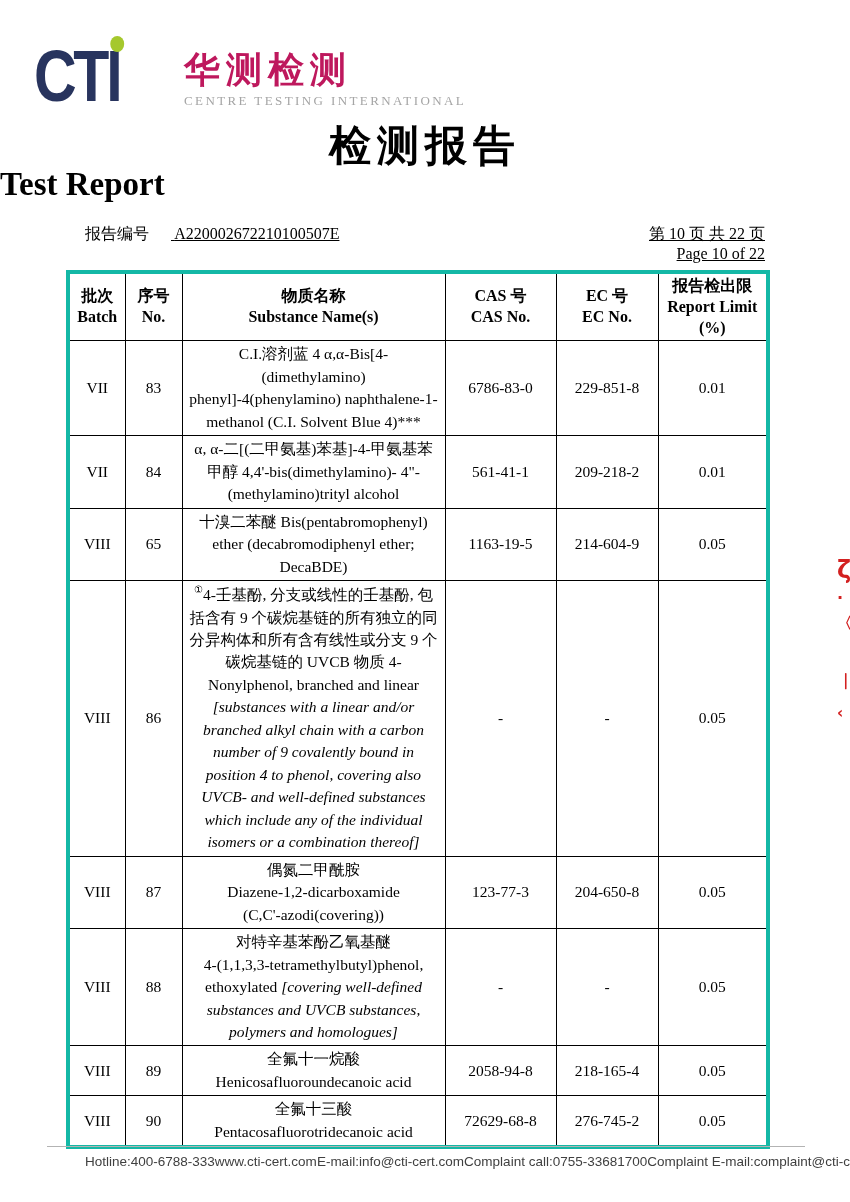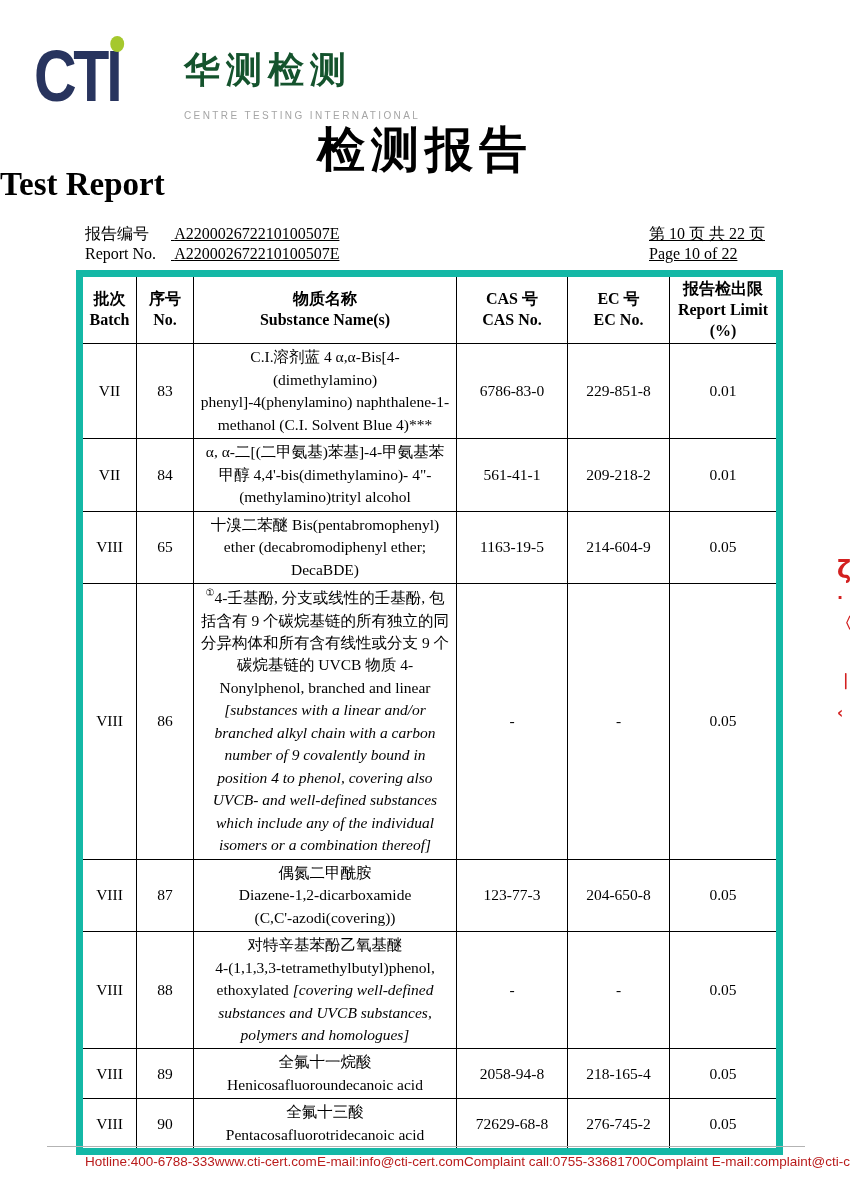--- a/index.html
+++ b/index.html
@@ -12,46 +12,46 @@
   .logo { position:absolute; top:34px; left:34px; display:flex; align-items:flex-start;gap:28px; }
   .logo-cti {
     font-family:"Liberation Sans", sans-serif; font-weight:bold; font-size:72px;
     line-height:0.78; letter-spacing:-4px; color:#28345e; position:relative;
     transform:scaleX(0.82); transform-origin:left top; padding:14px 8px 0 0;
   }
   .logo-dot { position:absolute; top:2px; right:2px; width:17px; height:16px; border-radius:50%; background:#a5c82d; }
   .logo-right { margin-left:10px; margin-top:18px; }
   .logo-cn {
     font-family:"DejaVu Sans", sans-serif; font-size:36px; font-weight:600;
-    color:#14532d; letter-spacing:6px; line-height:1.0; white-space:nowrap;
+    color:#be185d; letter-spacing:6px; line-height:1.0; white-space:nowrap;
   }
   .logo-sub {
-    font-family:Liberation Sans, sans-serif; font-size:10px; color:#a5a5a5;
-    letter-spacing:2.4px; margin-top:22px; white-space:nowrap;
+    font-family:Liberation Serif, serif; font-size:13px; color:#a5a5a5;
+    letter-spacing:2.4px; margin-top:5px; white-space:nowrap;
   }
 
   
   .title-zh {
     position:absolute; top:118px; left:0; right:0; text-align:center;
-    font-size:48px; font-weight:bold; letter-spacing:6px;
+    font-size:42px; font-weight:bold; letter-spacing:6px;
   }
   .title-en {
     position:absolute; top:166px; left:0; right:0; text-align:left;
     font-size:33px; font-weight:bold;
   }
 
   
   .report-info { position:absolute; top:224px; left:85px; right:85px; display:flex; justify-content:space-between; font-size:16px; line-height:20px;text-decoration:underline; }
   .ri-label { display:inline-block; width:86px; }
-  .ri-right { }
+  .ri-right { text-align:right; }
 
   
   table.report {
-    position:absolute; top:270px; left:76px; width:700px;
-    border-collapse:collapse; table-layout:fixed; border:7px solid #14b8a6;
+    position:absolute; top:270px; left:66px; width:700px;
+    border-collapse:collapse; table-layout:fixed; border:4px solid #14b8a6;
   }
   table.report th, table.report td {
     border:1px solid #000; text-align:center; vertical-align:middle;
     font-size:15.5px; line-height:1.45; padding:2px 5px; word-wrap:break-word;
   }
   table.report th { font-weight:bold; line-height:1.3; font-size:16px; }
   thead tr { height:55px; }
   .it { font-style:italic;margin-top:12px; }
   .sup { font-size:10px; vertical-align:7px; }
 
@@ -62,21 +62,21 @@
   .stamp span:nth-child(2){ top:32px; font-size:16px; }
   .stamp span:nth-child(3){ top:58px; font-size:15px; }
   .stamp span:nth-child(4){ top:112px;font-size:19px; }
   .stamp span:nth-child(5){ top:148px;font-size:15px; }
 
   
   .footer-line { position:absolute; top:1146px; left:47px; width:758px; border-top:1px solid #b3b3b3; }
   .footer {
     position:absolute; top:1154px; left:85px; width:740px;
     display:flex; justify-content:space-between;
-    font-family:"Liberation Sans", sans-serif; font-size:13.5px; color:#b91c1c; white-space:nowrap;
+    font-family:"Liberation Sans", sans-serif; font-size:13.5px; color:#404040; white-space:nowrap;
   }
 </style>
 </head>
 <body>
 
 <div>
 
   <div class="logo">
     <div class="logo-cti">
       <span>CTI</span>
@@ -88,24 +88,20 @@
     </div>
   </div>
 
   <div class="title-zh">检测报告</div>
   <div class="title-en">Test Report</div>
 
   <div class="report-info">
     <div class="ri-left">
       <div>
         <span class="ri-label">报告编号</span>
-        <span>A220002672210100507E</span>
-      </div>
-      <div>
-        <span class="ri-label">Report No.</span>
         <span>A220002672210100507E</span>
       </div>
     </div>
     <div class="ri-right">
       <div>第 10 页  共 22 页</div>
       <div>Page 10 of 22</div>
     </div>
   </div>
 
   <table class="report" id="report-table">

